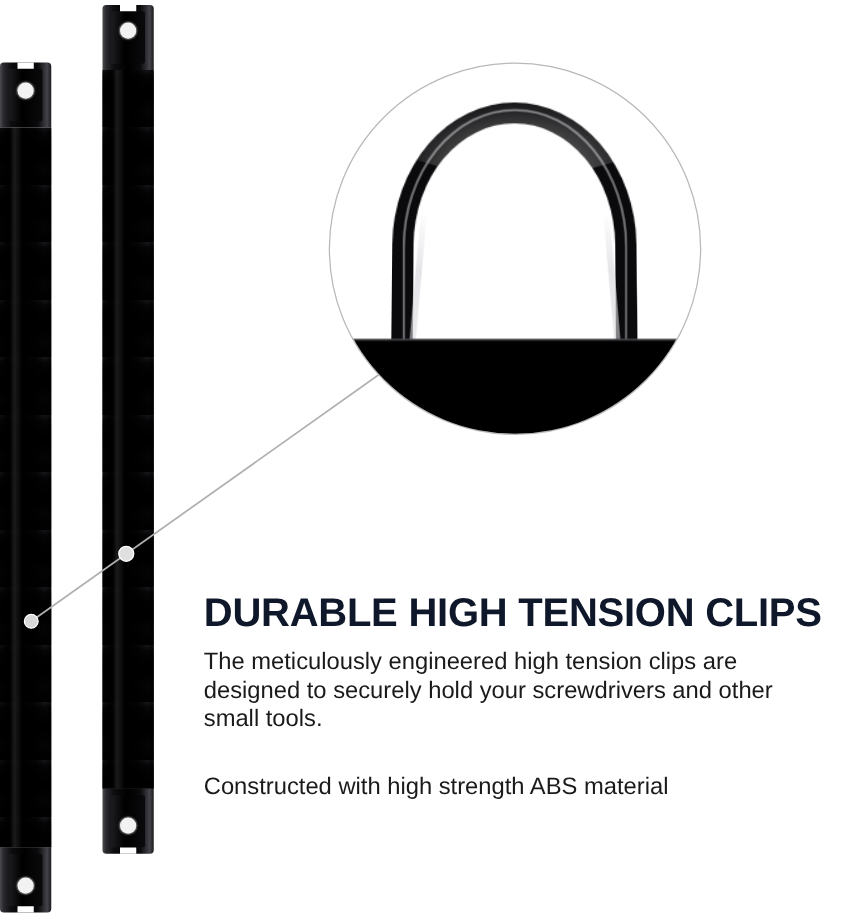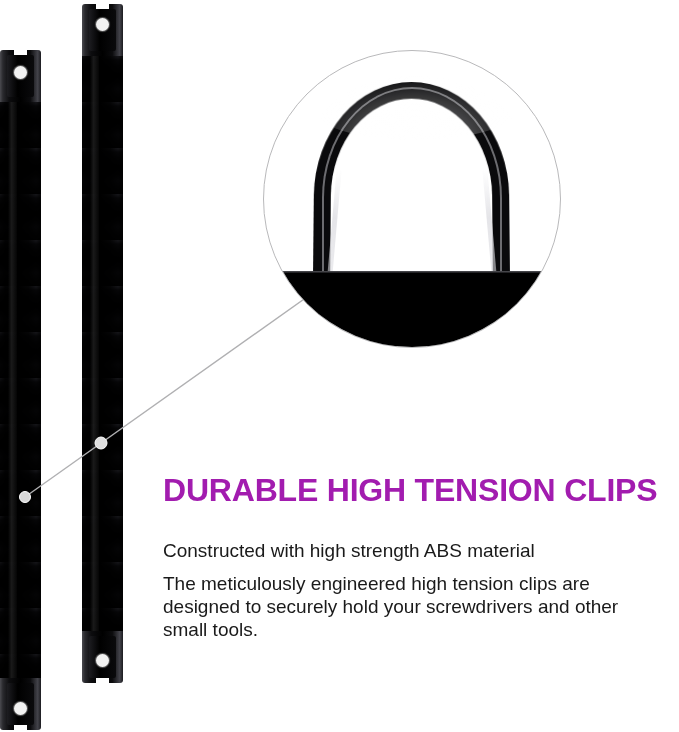--- a/index.html
+++ b/index.html
@@ -191,21 +191,21 @@
     position: absolute;
     left: 163px;
     top: 472px;
     width: 510px;
   }
   .headline {
     margin: 0;
     font-size: 32px;
     font-weight: bold;
     letter-spacing: -0.2px;
-    color: #a21caf;
+    color: #0f172a;
     line-height: 36px;
     white-space: nowrap;
   }
   .body-para {
     margin: 10px 0 0 0;
     font-size: 19px;
     line-height: 23px;
     color: #1a1a1a;
     max-width: 492px;
   }
@@ -261,17 +261,17 @@
     <div class="mag-arch-hl"></div>
     <div class="mag-leg-gloss-l"></div>
     <div class="mag-leg-gloss-r"></div>
     <div class="mag-arch-gloss"></div>
     <div class="mag-base-edge"></div>
     <div class="mag-base"></div>
   </div>
 
   <div class="text-block">
     <h1 class="headline">DURABLE HIGH TENSION CLIPS</h1>
+    <p class="body-para">The meticulously engineered high tension clips are designed to securely hold your screwdrivers and other small tools.</p>
     <p class="body-para second">Constructed with high strength ABS material</p>
-    <p class="body-para">The meticulously engineered high tension clips are designed to securely hold your screwdrivers and other small tools.</p>
   </div>
 
 </div>
 
 </body></html>

